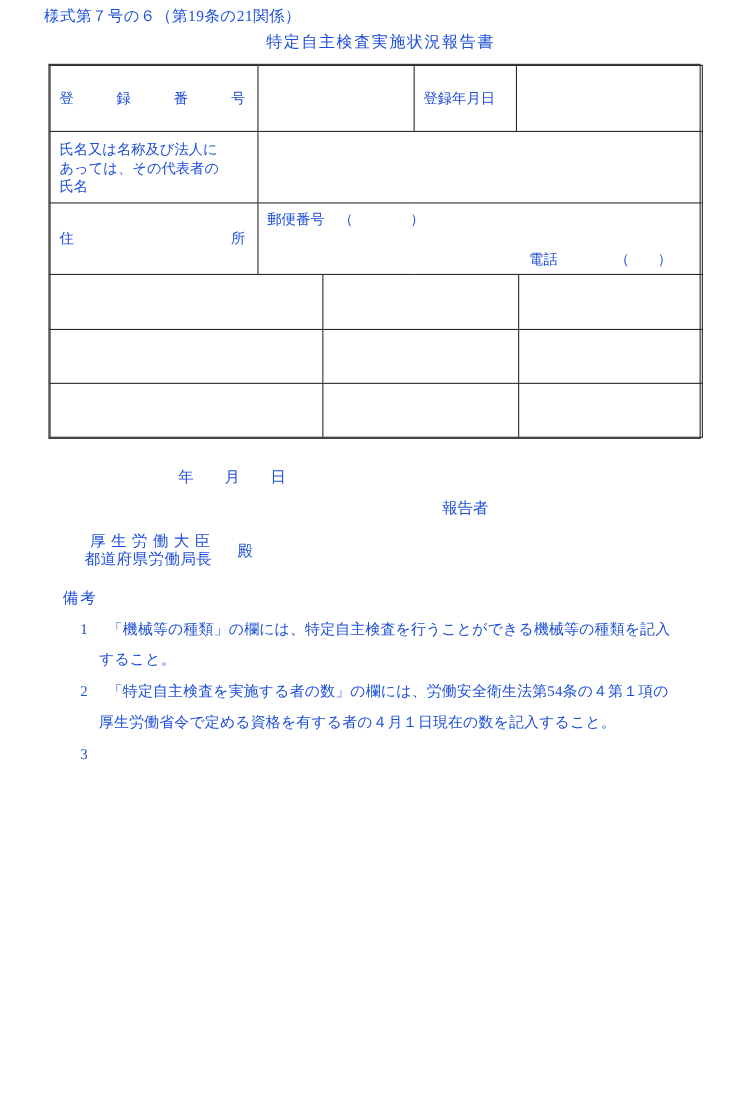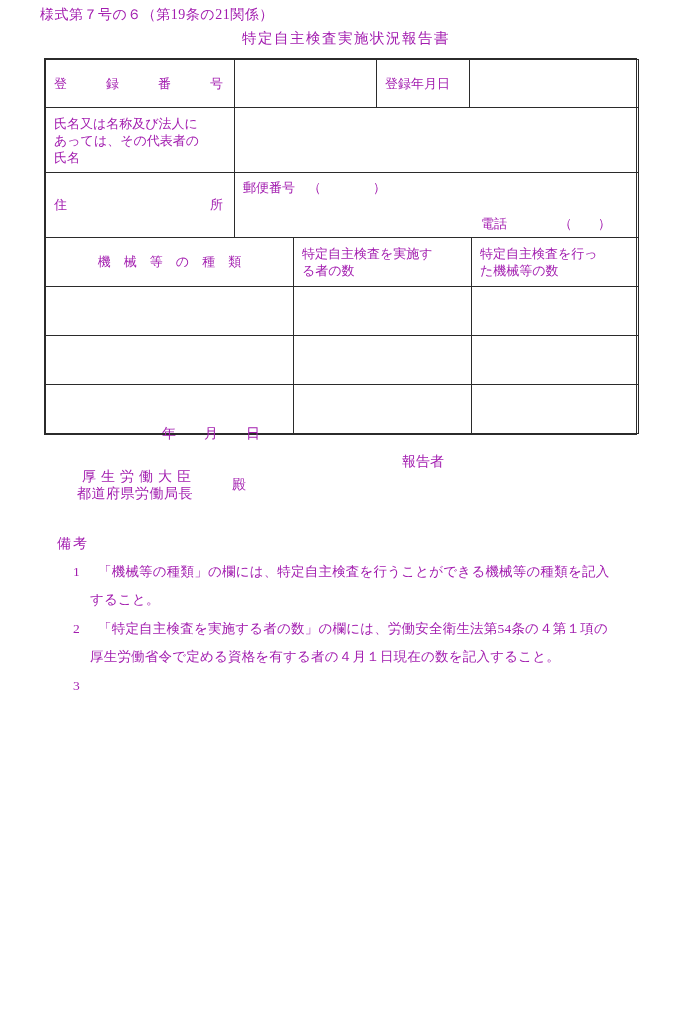--- a/index.html
+++ b/index.html
@@ -1,21 +1,21 @@
 <!DOCTYPE html>
 <html lang="ja"><head>
 <meta charset="utf-8">
 <style>
   html,body{margin:0;padding:0;background:#ffffff;}
   .page{
     position:relative;
     width:683px;height:1011px;
     background:#ffffff;
     font-family:"Liberation Serif","DejaVu Serif",serif;
-    color:#a21caf;
+    color:#1d4ed8;
     overflow:hidden;
   }
   .form-number{
     position:absolute;left:40px;top:6px;
     font-size:14px;letter-spacing:.5px;
   }
   .doc-title{
     position:absolute;left:16px;top:29px;width:660px;
     text-align:center;font-size:14.5px;letter-spacing:1.5px;
   }
@@ -25,32 +25,32 @@
   }
   table{border-collapse:collapse;width:100%;table-layout:fixed;}
   td,th{
     border:1px solid #2b2b2b;
     font-weight:normal;font-size:13px;
     text-align:left;vertical-align:middle;
     padding:4px 8px;box-sizing:border-box;
     overflow:hidden;
   }
   .machine-table tr:first-child > *{border-top:none;}
-  .r1{height:48px;}
+  .r1{height:60px;}
   .r2{height:65px;padding-left:26px;}
   .r3{height:48px;}
   .hr{height:48px;}
   .dr{height:49px;}
   .wrap{white-space:pre-line;line-height:17px;}
   .addr-cell{vertical-align:top;padding-top:6px;}
   .phone-line{margin-left:238px;margin-top:18px;}
   .center-label{text-align:center;}
   .date-line{position:absolute;left:162px;top:425px;font-size:14px;}
   .reporter{position:absolute;left:402px;top:453px;font-size:14px;}
-  .addressee{position:absolute;left:77px;top:468px;display:flex;align-items:center;gap:36px;}
+  .addressee{position:absolute;left:77px;top:484px;display:flex;align-items:center;gap:20px;}
   .addressee-lines{font-size:14px;line-height:17px;}
   .addressee-l1{letter-spacing:5px;padding-left:5px;}
   .addressee-l2{letter-spacing:.5px;}
   .honorific{font-size:14px;}
   .notes-heading{position:absolute;left:57px;top:535px;font-size:14px;letter-spacing:2px;}
   .notes{position:absolute;left:44px;top:558px;width:596px;font-size:13.5px;letter-spacing:.2px;}
   .note-item{position:relative;padding-left:46px;text-indent:8px;line-height:28px;margin-bottom:1px;}
   .note-num{position:absolute;left:29px;top:0;text-indent:0;}
   .note-text{white-space:pre-line;}
 </style>
@@ -94,27 +94,20 @@
     </tbody>
       </table>
 
     <table class="machine-table">
       <colgroup>
         <col style="width:248px">
           <col style="width:178px">
           <col style="width:167px">
       </colgroup>
       <tbody>
-          <tr class="hr">
-        <th class="center-label">機　械　等　の　種　類</th>
-        <th class="wrap">特定自主検査を実施す
-る者の数</th>
-        <th class="wrap">特定自主検査を行っ
-た機械等の数</th>
-      </tr>
       <tr class="dr">
         <td></td>
         <td></td>
         <td></td>
       </tr>
       <tr class="dr">
         <td></td>
         <td></td>
         <td></td>
       </tr>

